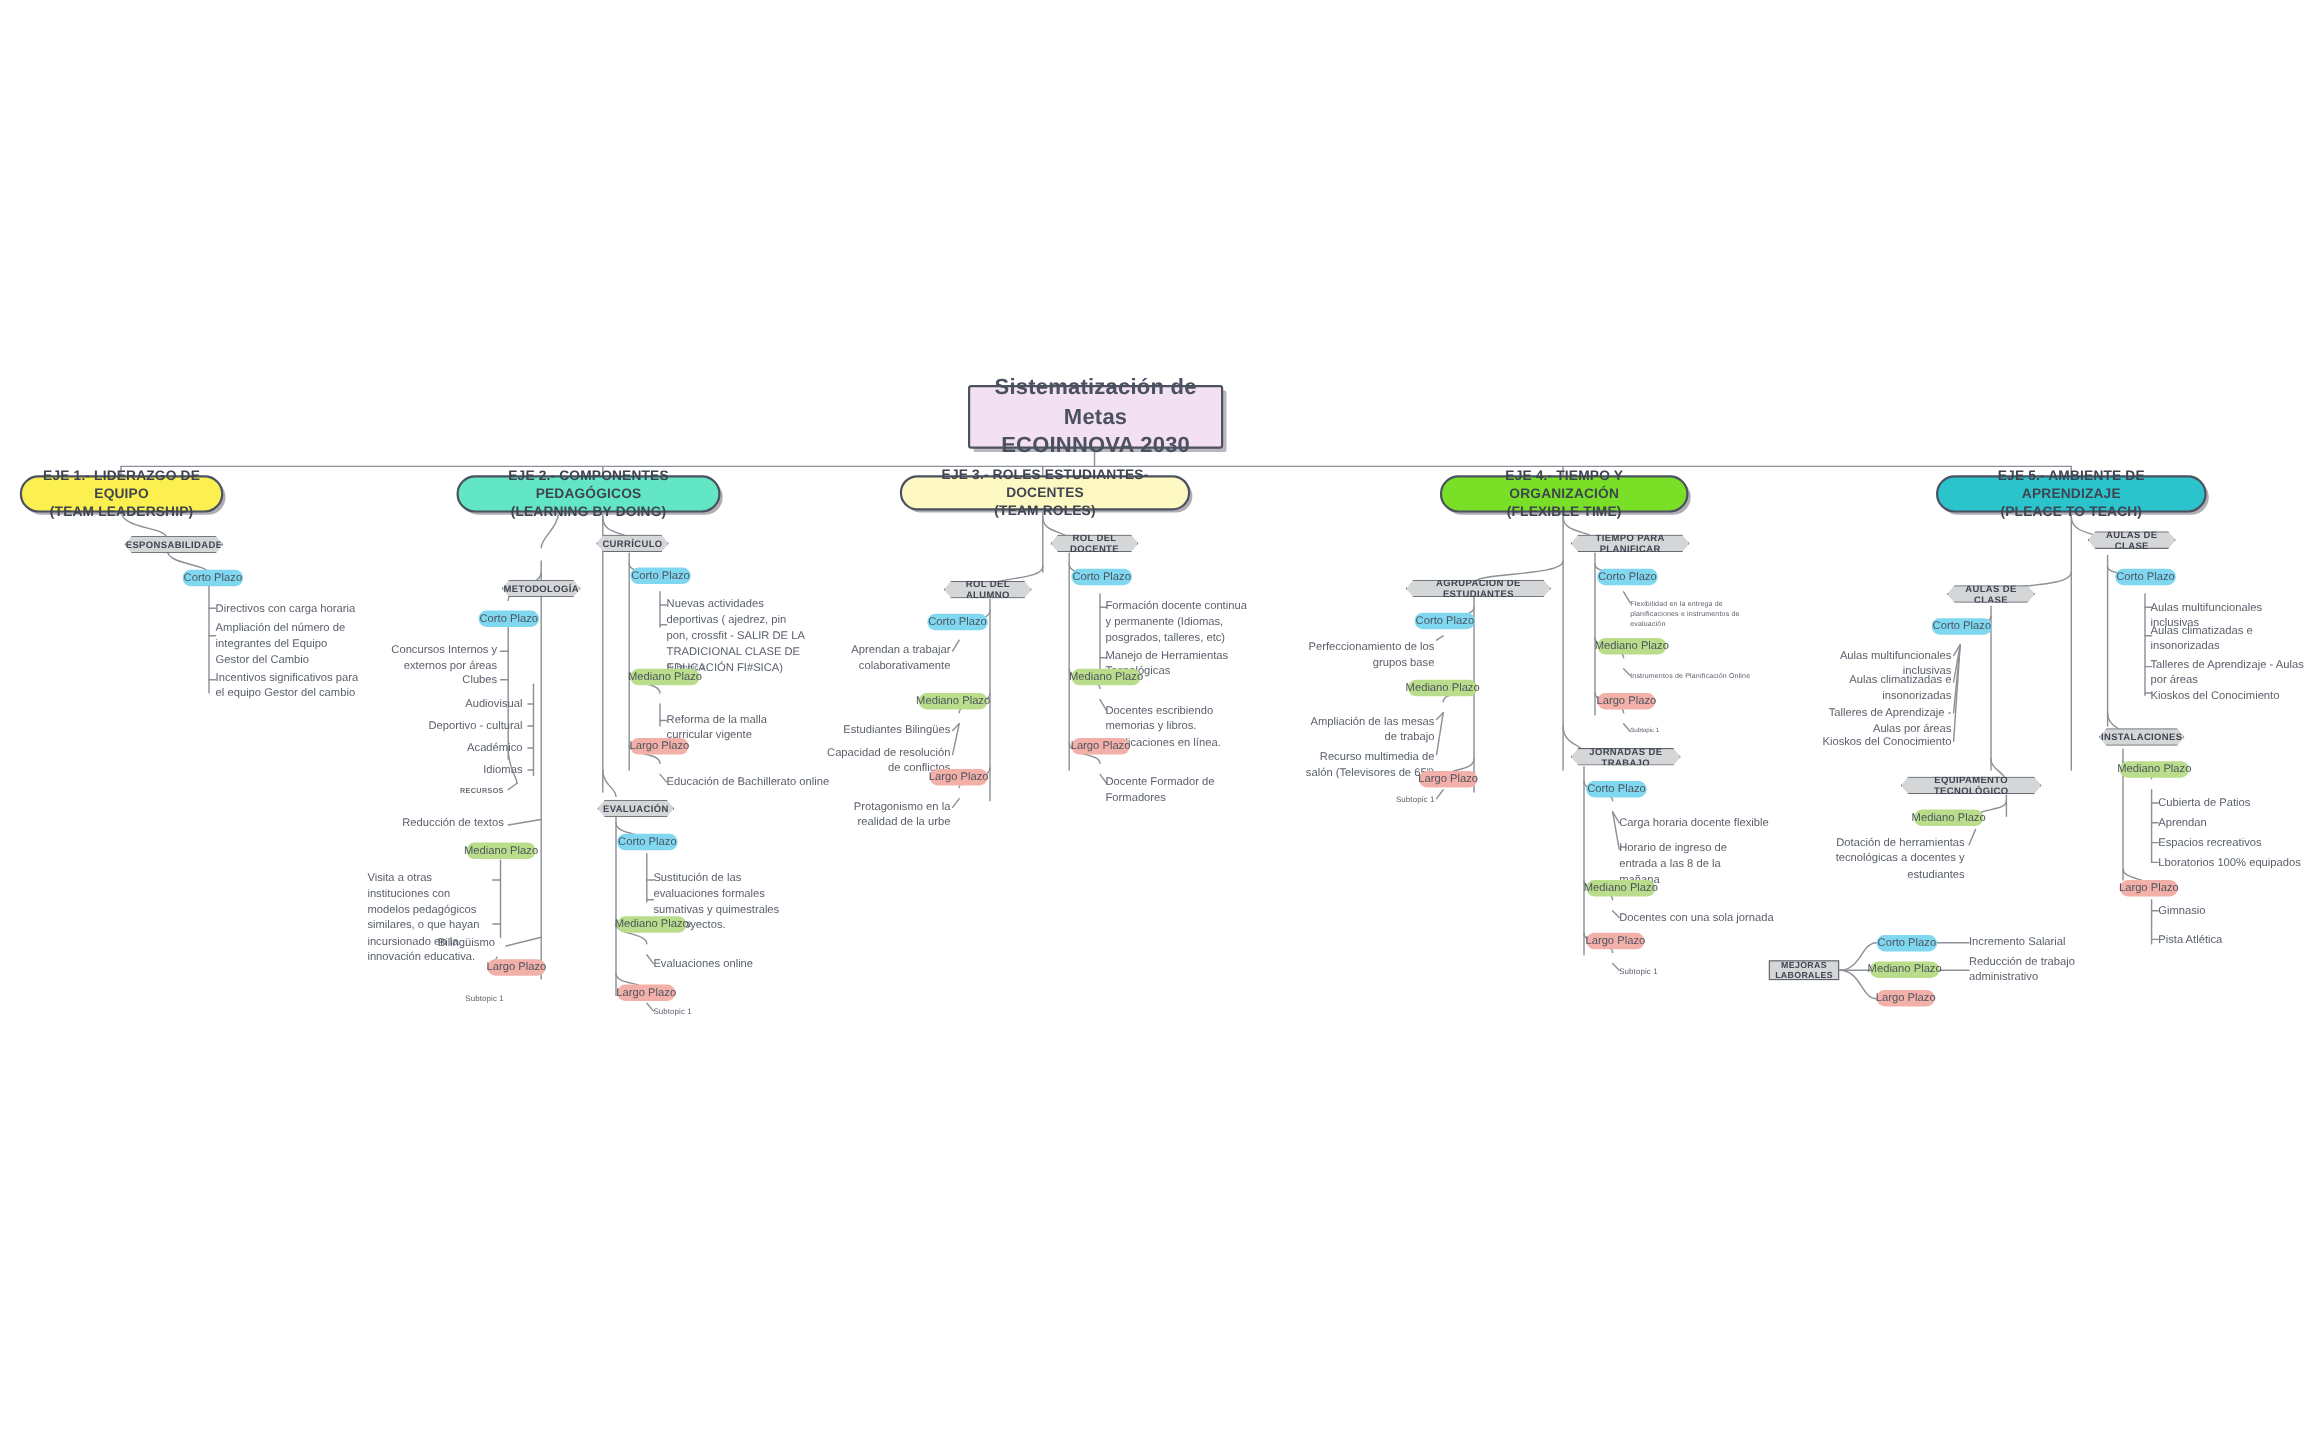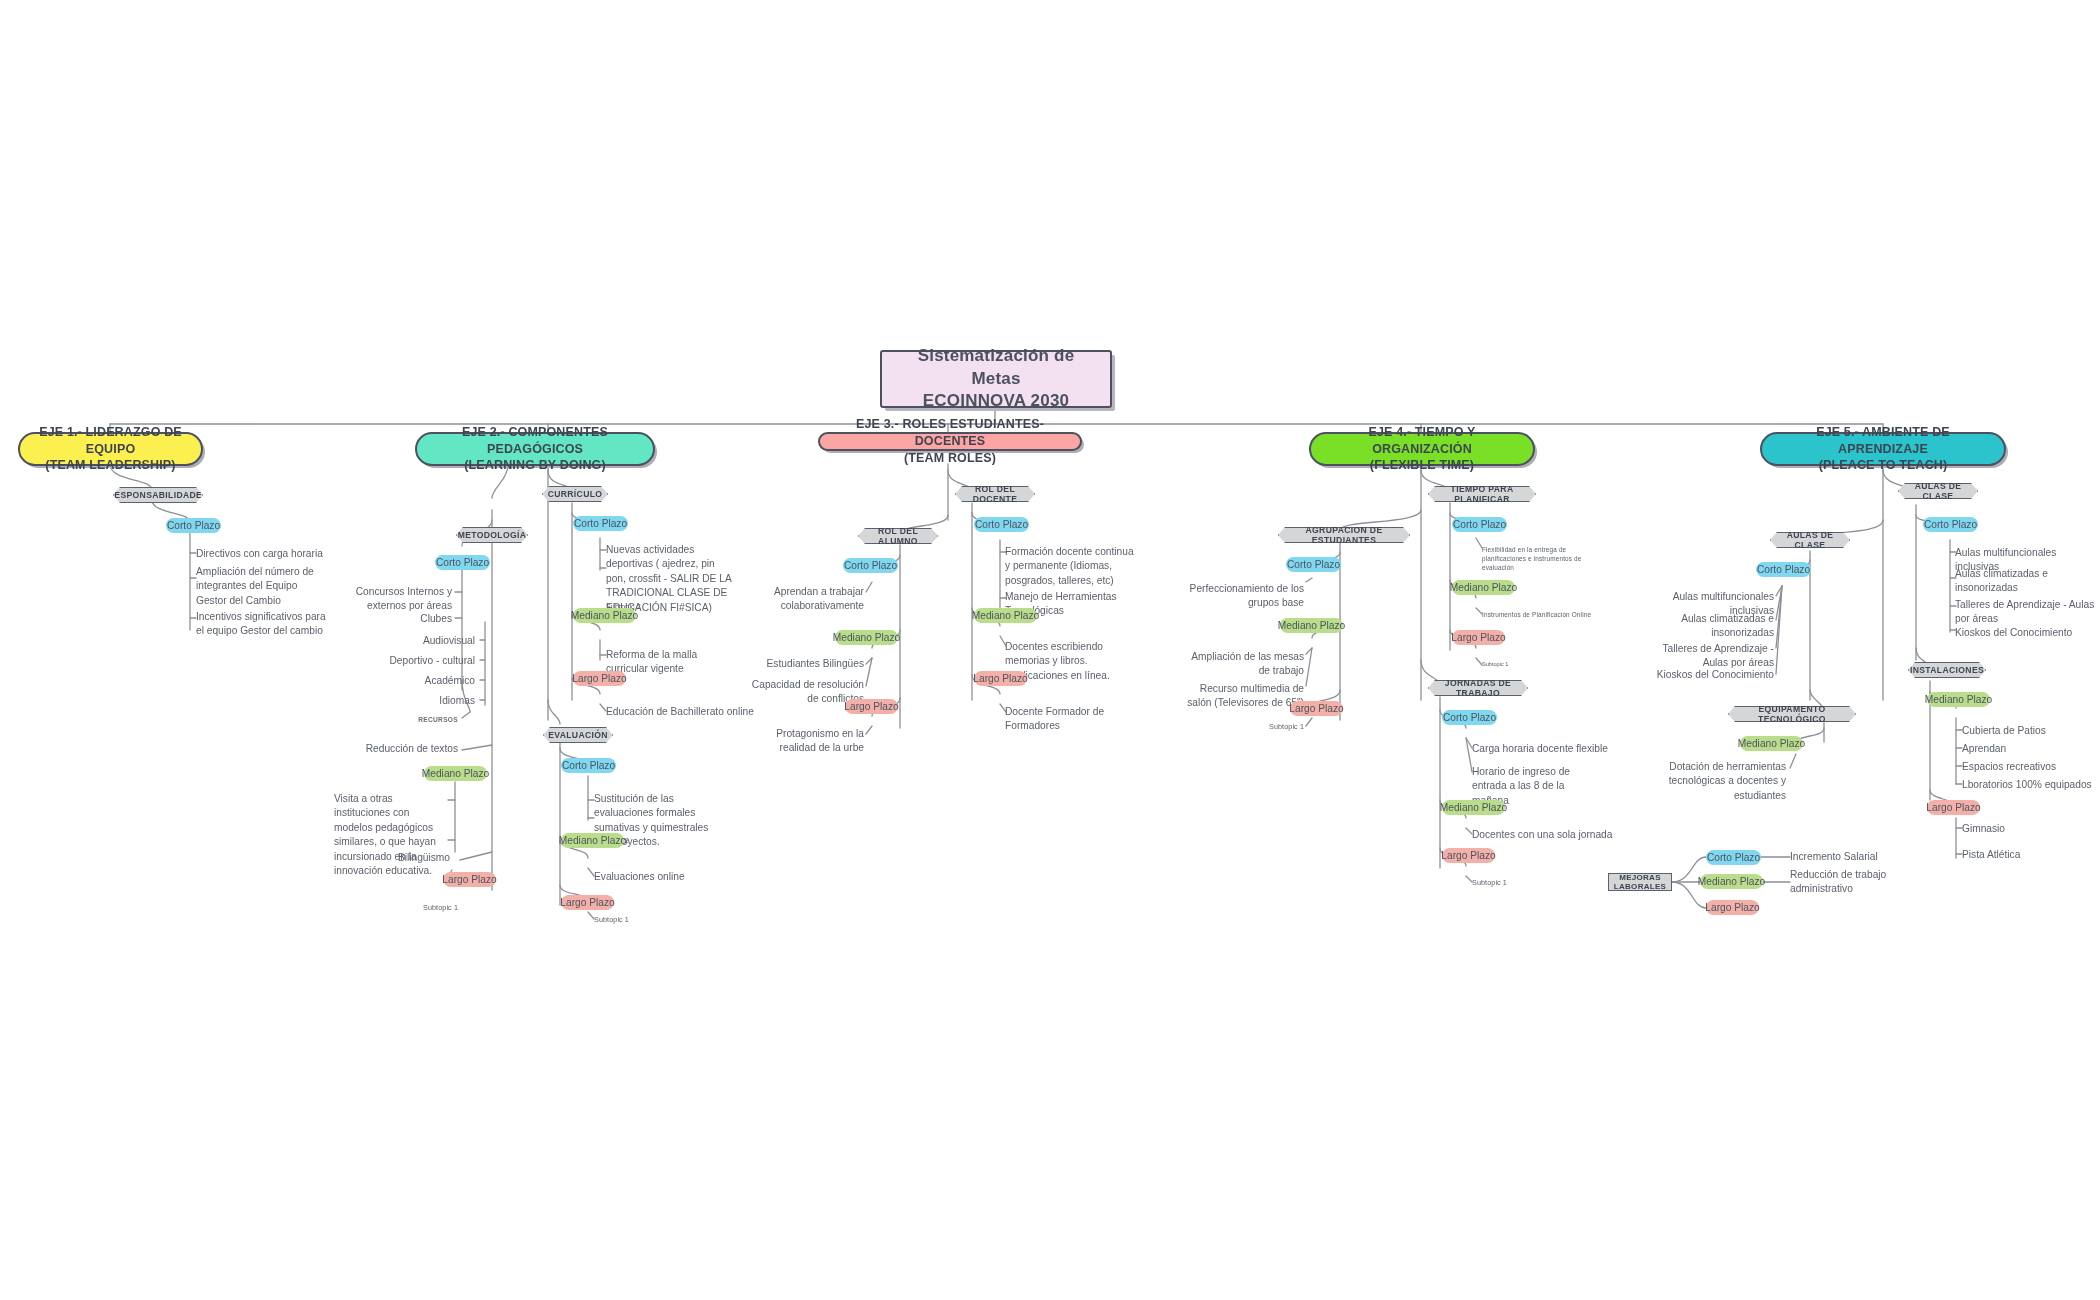--- a/index.html
+++ b/index.html
@@ -6,21 +6,21 @@
   body{width:2100px;height:1300px;overflow:hidden;
        font-family:"Liberation Sans", sans-serif;color:#5a5f66;}
   #canvas{position:relative;width:2100px;height:1300px;}
   svg#wires{position:absolute;left:0;top:0;width:2100px;height:1300px;pointer-events:none;}
 
   
   .root-node{
     position:absolute;background:#f3e0f0;border:2px solid #4b5160;border-radius:3px;
     box-shadow:4px 4px 0 -1px #b9b6bd;
     display:flex;align-items:center;justify-content:center;flex-direction:column;
-    text-align:center;color:#4b5160;font-weight:bold;font-size:17px;line-height:1.32;
+    text-align:center;color:#4b5160;font-weight:bold;font-size:20px;line-height:1.32;
     letter-spacing:.2px;padding:6px 14px;box-sizing:border-box;
   }
   .eje{
     position:absolute;border:2px solid #4b5160;border-radius:28px;
     box-shadow:3px 3px 0 -1px #b0aeb4;
     display:flex;align-items:center;justify-content:center;flex-direction:column;
     text-align:center;color:#3f4550;font-weight:bold;font-size:12.5px;line-height:1.35;
     letter-spacing:.15px;padding:4px 12px;box-sizing:border-box;
   }
   .hexnode{
@@ -303,21 +303,21 @@
   <div class="leaf small" style="left:594px;top:836px;width:80px;">Subtopic 2</div>
   <div class="chip mediano" style="left:561px;top:833px;width:63px;height:15px;">
     <span>Mediano Plazo</span>
   </div>
   <div class="leaf" style="left:594px;top:870px;width:122px;">Evaluaciones online</div>
   <div class="chip largo" style="left:561px;top:895px;width:53px;height:15px;">
     <span>Largo Plazo</span>
   </div>
   <div class="leaf small" style="left:594px;top:915px;width:80px;">Subtopic 1</div>
 
-  <div class="eje" style="left:818px;top:432px;width:264px;height:19px;background:#fca5a5;">
+  <div class="eje" style="left:818px;top:432px;width:264px;height:32px;background:#fef9c3;">
     <span>EJE 3.- ROLES ESTUDIANTES-DOCENTES</span>
     <span>(TEAM ROLES)</span>
   </div>
 
   <div class="hexnode" style="left:955px;top:486px;width:80px;height:16px;">
     <span>ROL DEL DOCENTE</span>
   </div>
   <div class="chip corto" style="left:974px;top:517px;width:55px;height:15px;">
     <span>Corto Plazo</span>
   </div>

